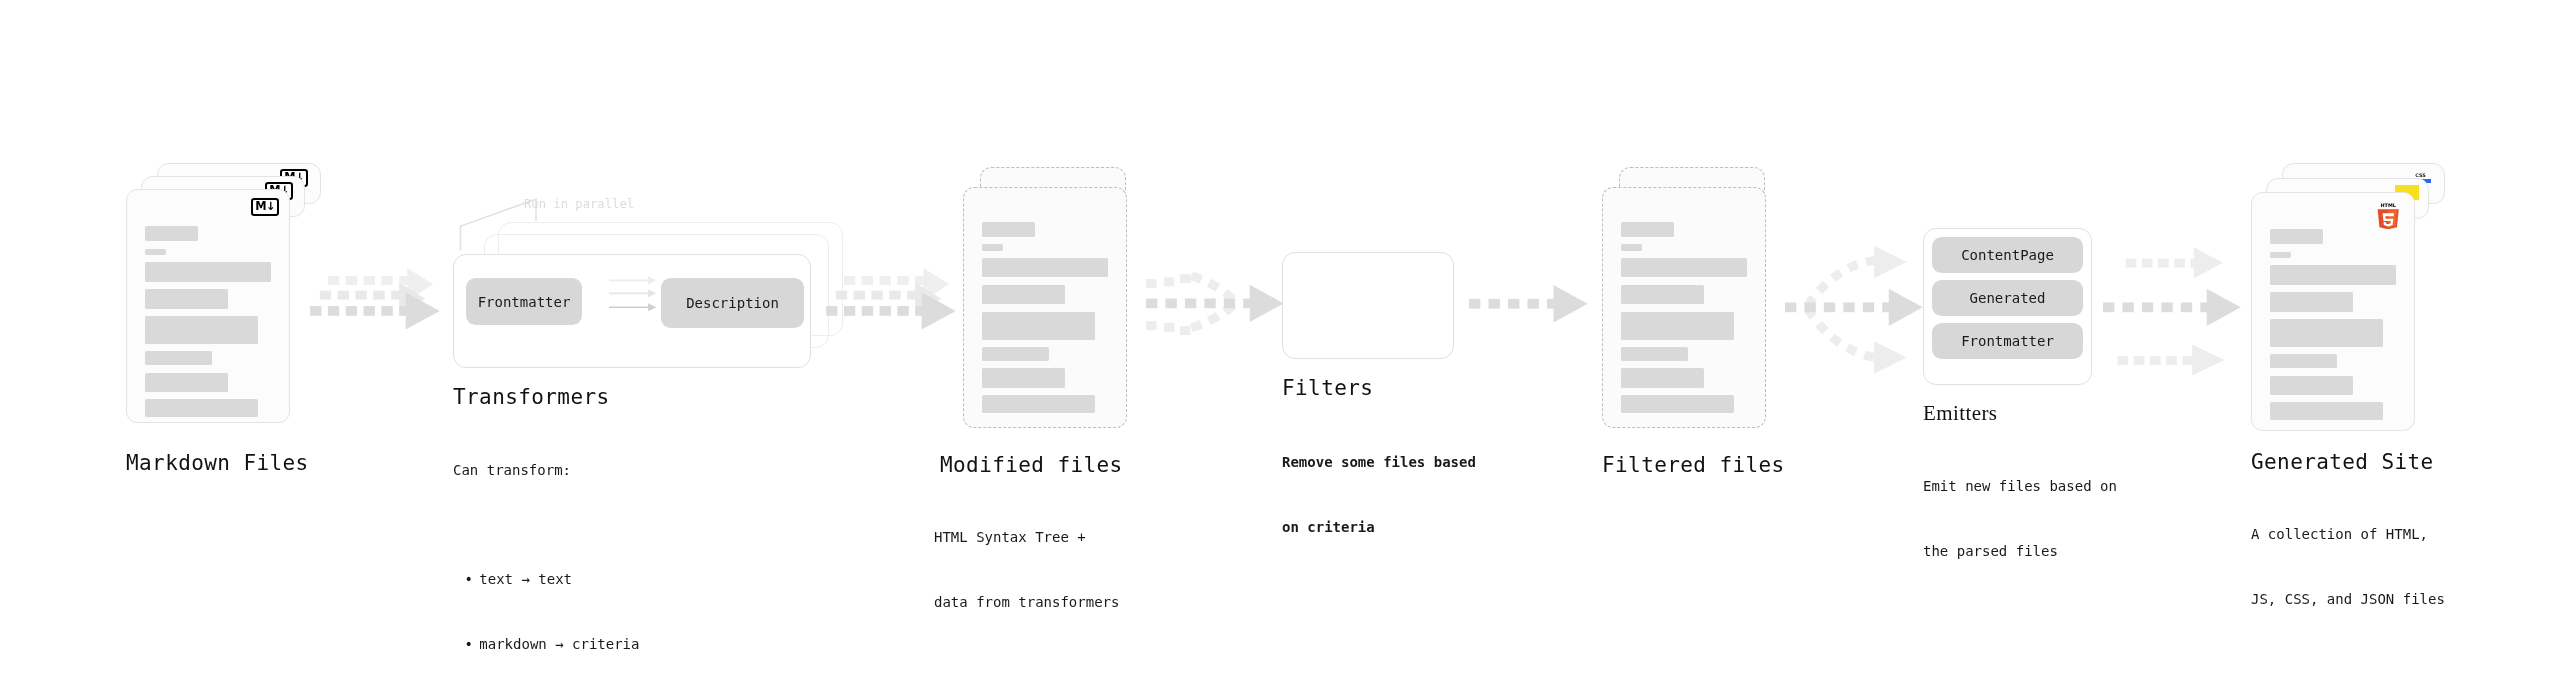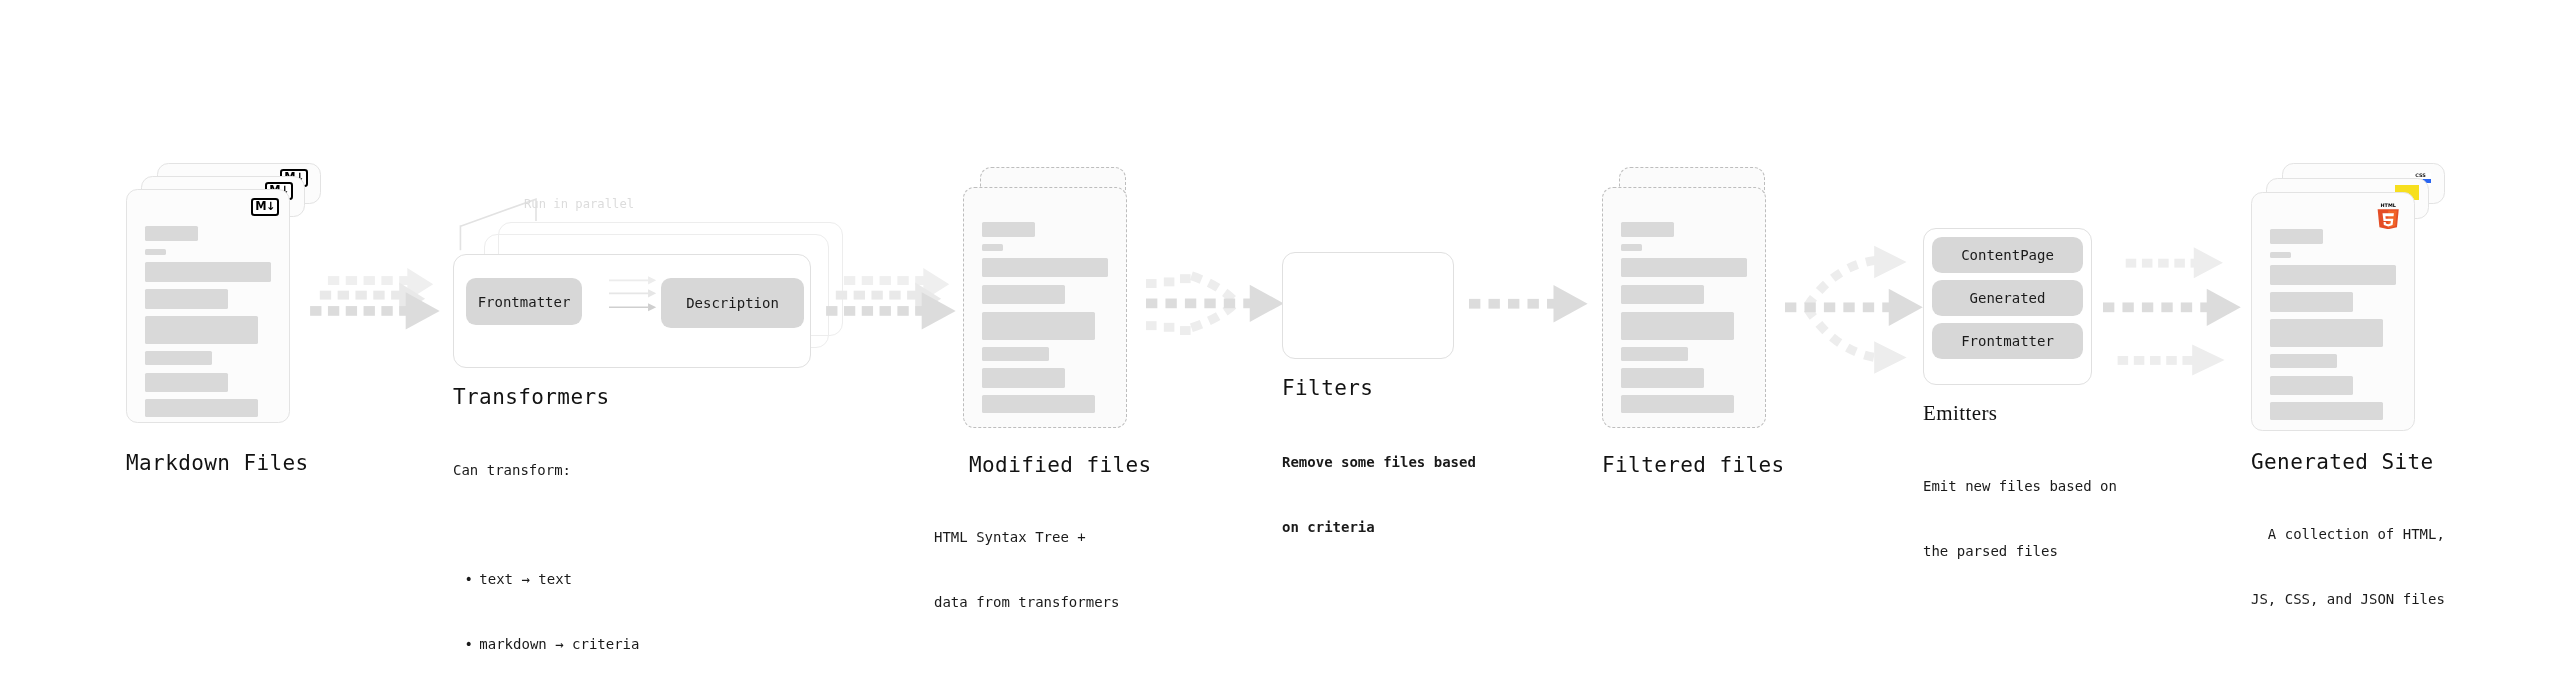--- a/index.html
+++ b/index.html
@@ -283,21 +283,21 @@
         <div class="ln" style="width:21px;  height:6.5px;"></div>
         <div class="ln" style="width:100%;  height:19.5px;"></div>
         <div class="ln" style="width:66%;   height:19.5px;"></div>
         <div class="ln" style="width:90%;   height:28px;"></div>
         <div class="ln" style="width:53%;   height:14px;"></div>
         <div class="ln" style="width:66%;   height:19.5px;"></div>
         <div class="ln" style="width:90%;   height:18px;"></div>
       </div>
     </div>
   </div>
-  <div class="stage-title" style="left:963px; top:453px;padding-left:6px;">Modified files</div>
+  <div class="stage-title" style="left:934px; top:453px;padding-left:6px;">Modified files</div>
   <div class="stage-desc" style="left:934px; top:484px;">
     <div>HTML Syntax Tree +</div>
     <div>data from transformers</div>
   </div>
 
   <svg class="local" style="left:1146px; top:256px; width:154px; height:98px;" viewBox="0 0 190 120" width="154" height="98">
     <g fill="#ededed">
       <rect x="0" y="28" width="13" height="11"></rect>
         <rect x="22" y="26" width="13" height="11"></rect>
       <rect x="42" y="22" width="13" height="11"></rect>
@@ -434,21 +434,21 @@
         <div class="ln" style="width:100%;  height:19.5px;"></div>
         <div class="ln" style="width:66%;   height:19.5px;"></div>
         <div class="ln" style="width:90%;   height:28px;"></div>
         <div class="ln" style="width:53%;   height:14px;"></div>
         <div class="ln" style="width:66%;   height:19.5px;"></div>
         <div class="ln" style="width:90%;   height:18px;"></div>
       </div>
     </div>
   </div>
   <div class="stage-title" style="left:2251px; top:450px;">Generated Site</div>
-  <div class="stage-desc" style="left:2251px; top:481px;text-align:right;">
+  <div class="stage-desc" style="left:2251px; top:481px;">
     <div>A collection of HTML,</div>
     <div>JS, CSS, and JSON files</div>
   </div>
 
   <div class="stage-title" style="left:126px; top:451px;">Markdown Files</div>
 
 </div>
 
 
 </body></html>

